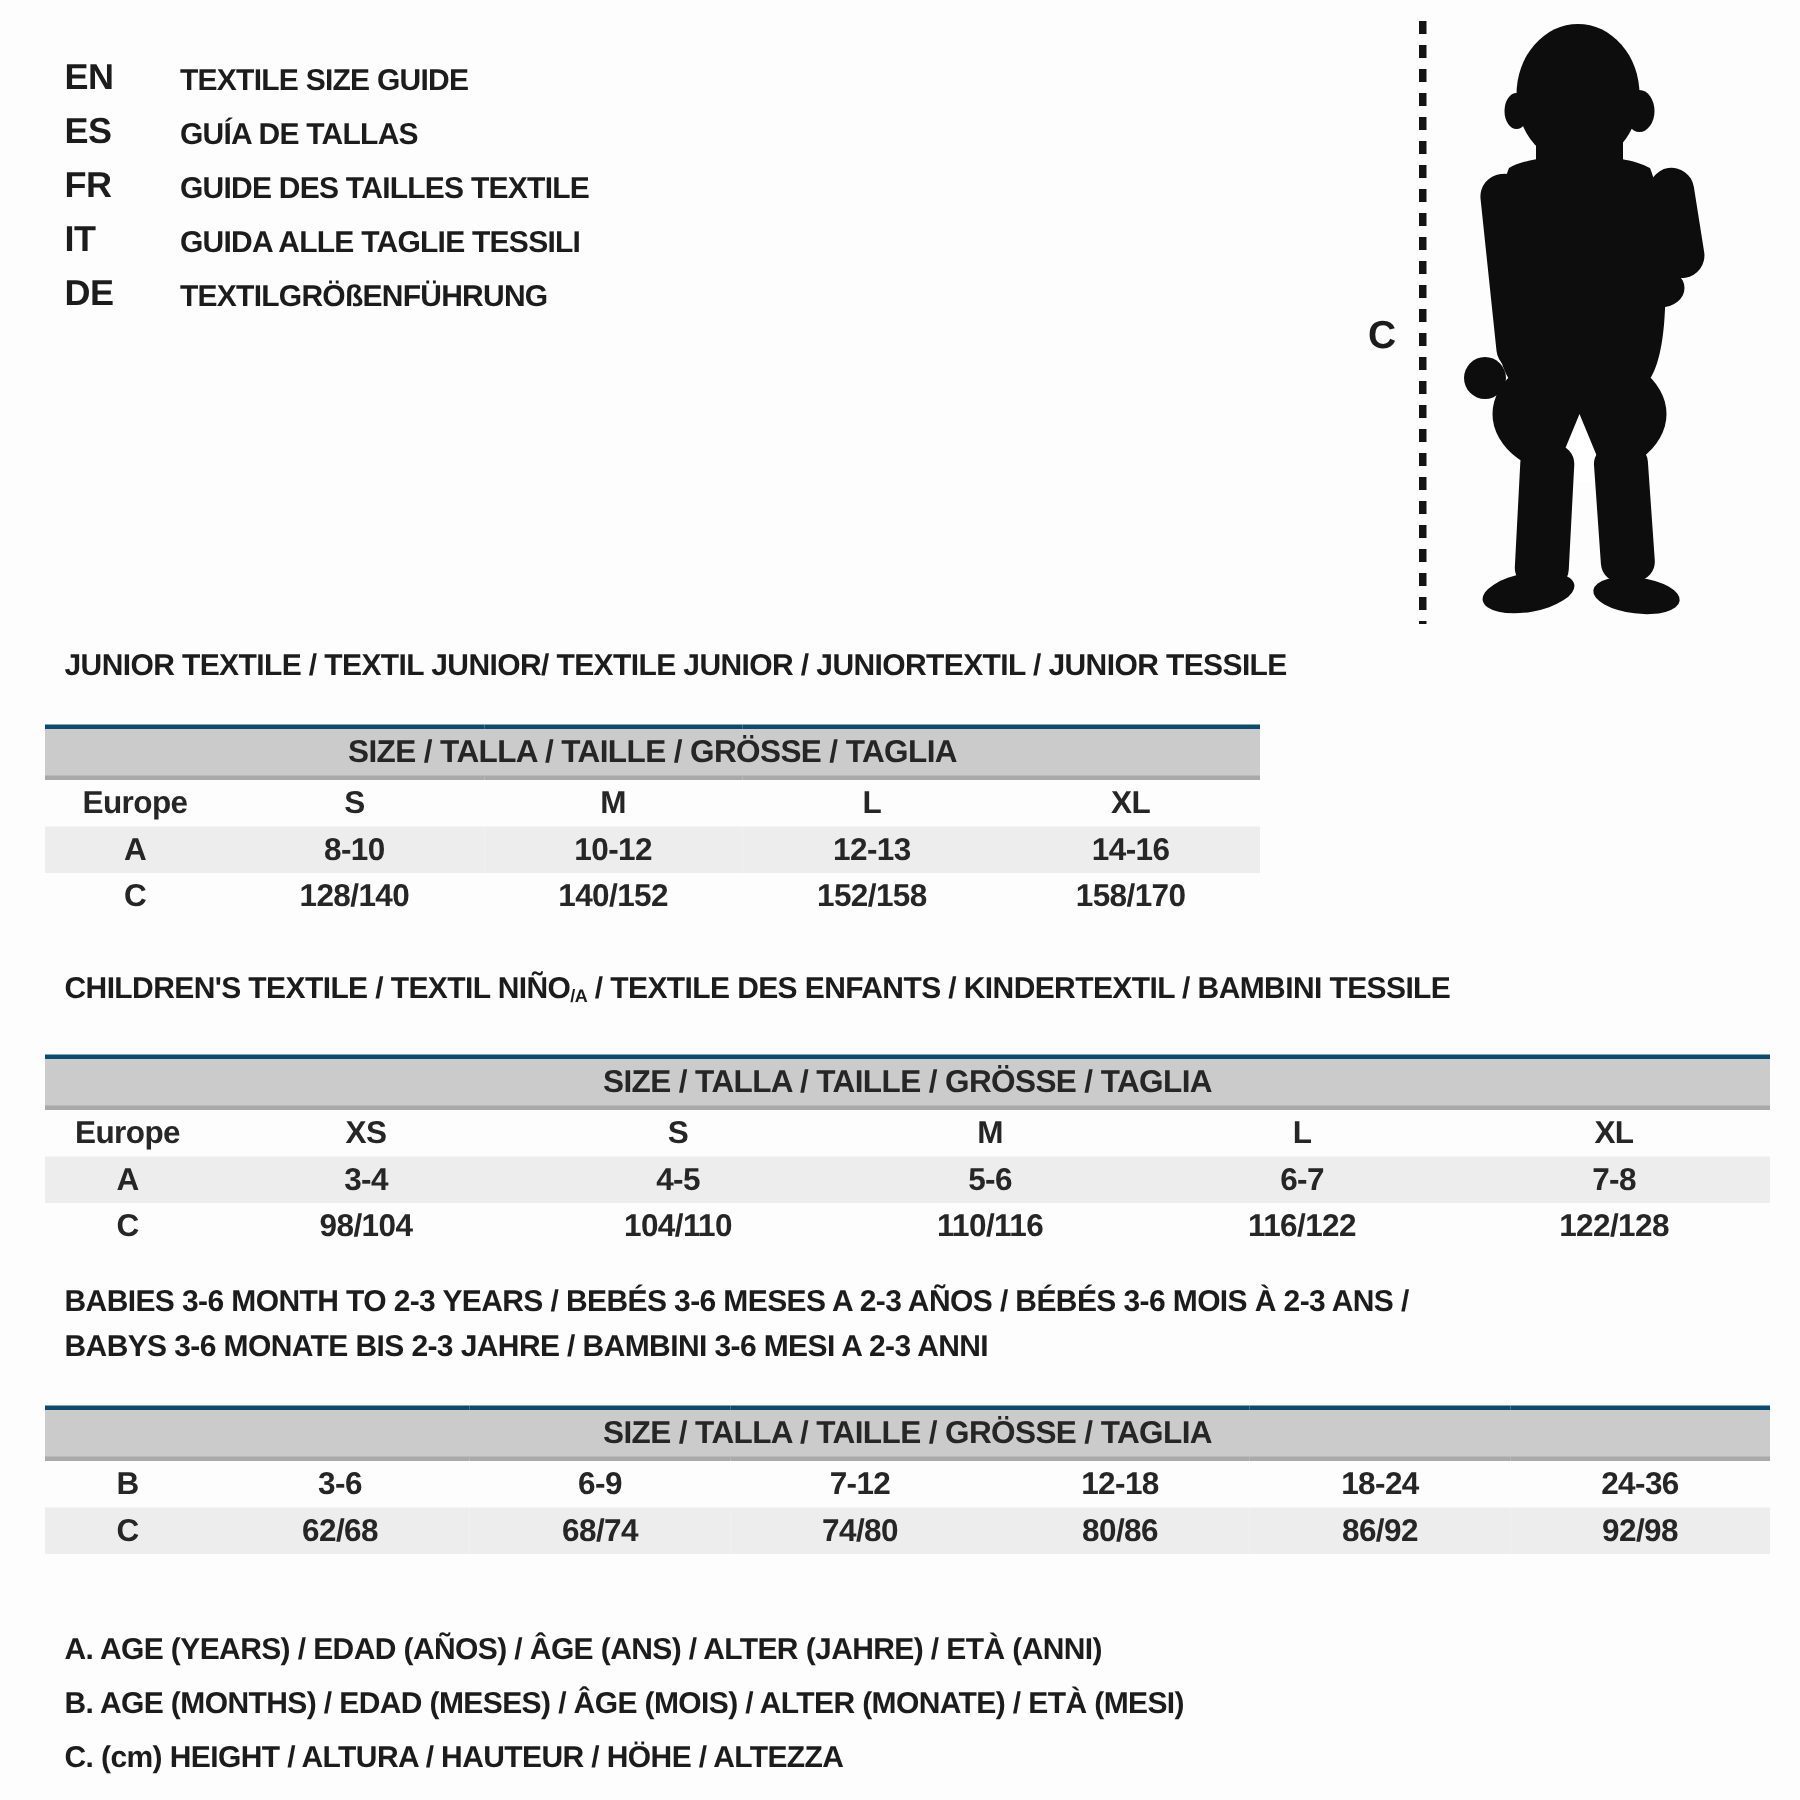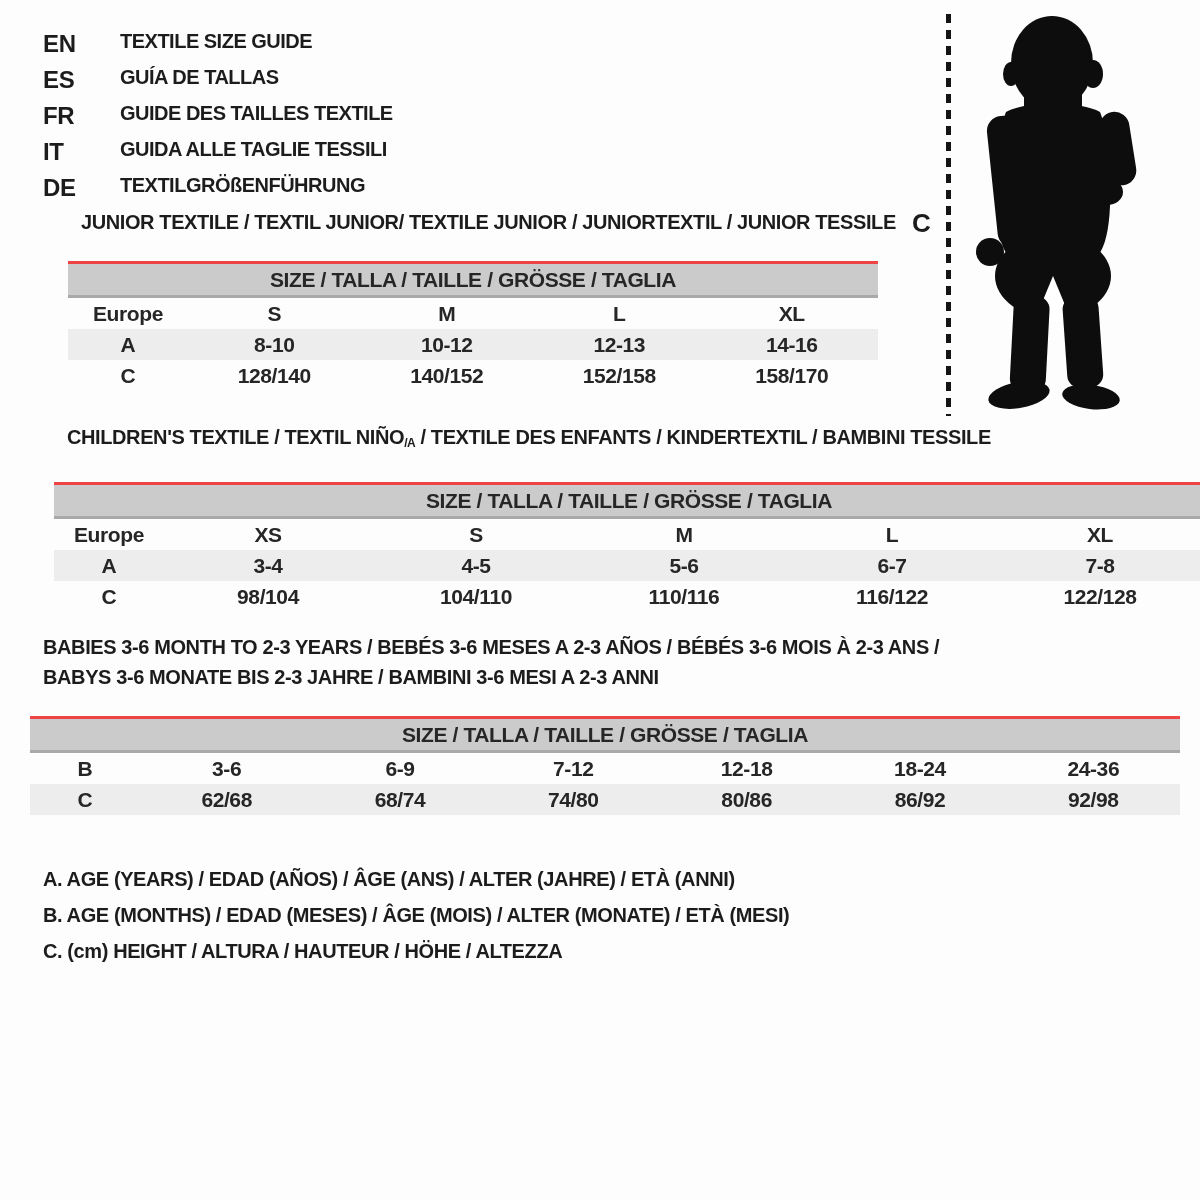--- a/index.html
+++ b/index.html
@@ -2,44 +2,44 @@
 <html><head>
 <meta charset="utf-8">
 <style>
   html,body{margin:0;padding:0;}
   body{
     width:1200px;height:1200px;background:#fdfdfd;position:relative;overflow:hidden;
     font-family:"Liberation Sans","DejaVu Sans",sans-serif;color:#1c1c1c;
   }
   
   .lang-block{padding:30px 0 0 43px;}
-  .lang-row{display:flex;height:36px;align-items:flex-start;}
+  .lang-row{display:flex;height:36px;align-items:flex-end;}
   .lang-code{width:77px;font-size:24px;font-weight:700;letter-spacing:-0.3px;}
   .lang-title{font-size:20px;font-weight:700;letter-spacing:-0.5px;}
   
   .figure{position:absolute;left:900px;top:0;width:300px;height:440px;}
   .measure-line{
     position:absolute;left:46px;top:14px;width:5px;height:402px;
     background:repeating-linear-gradient(180deg,#141414 0 9px,transparent 9px 16px);
   }
   .measure-label{position:absolute;left:12px;top:208px;font-size:26px;font-weight:700;}
   .silhouette{position:absolute;left:64px;top:10px;}
   
   .section-title{margin-left:43px;font-size:20px;font-weight:700;letter-spacing:-0.4px;line-height:24px;white-space:nowrap;}
   .section-title sub{font-size:12px;font-weight:700;vertical-align:-3px;}
-  .sec-junior{padding-left:38px;}
-  .sec-children{margin-top:34px;margin-left:24px;}
+  .sec-junior{margin-top:222px;}
+  .sec-children{margin-top:34px;}
   .sec-babies{margin-top:20px;}
   
   table.size-table{border-collapse:collapse;margin:27px 0 0 30px;table-layout:fixed;}
   table.size-table td{padding:0;height:31px;vertical-align:middle;
     font-size:21px;font-weight:700;letter-spacing:-0.4px;text-align:center;color:#262626;}
   td.band{
     height:26px;background:#cbcbcb;color:#3f3f3f;text-align:left;padding-left:9px;
-    border-top:3px solid #ef4444;border-bottom:3px solid #a9a9a9;font-size:21px;
+    border-top:3px solid #0c4a6e;border-bottom:3px solid #a9a9a9;font-size:21px;
   }
   td.lbl{text-align:left;padding-left:10px;}
   tr.r-gray td{background:#ededed;}
   tr.r-white td{background:transparent;}
   
   .footnotes{margin:46px 0 0 43px;}
   .footnote{font-size:20px;font-weight:700;letter-spacing:-0.4px;line-height:36px;white-space:nowrap;}
 </style>
 </head>
 <body>

